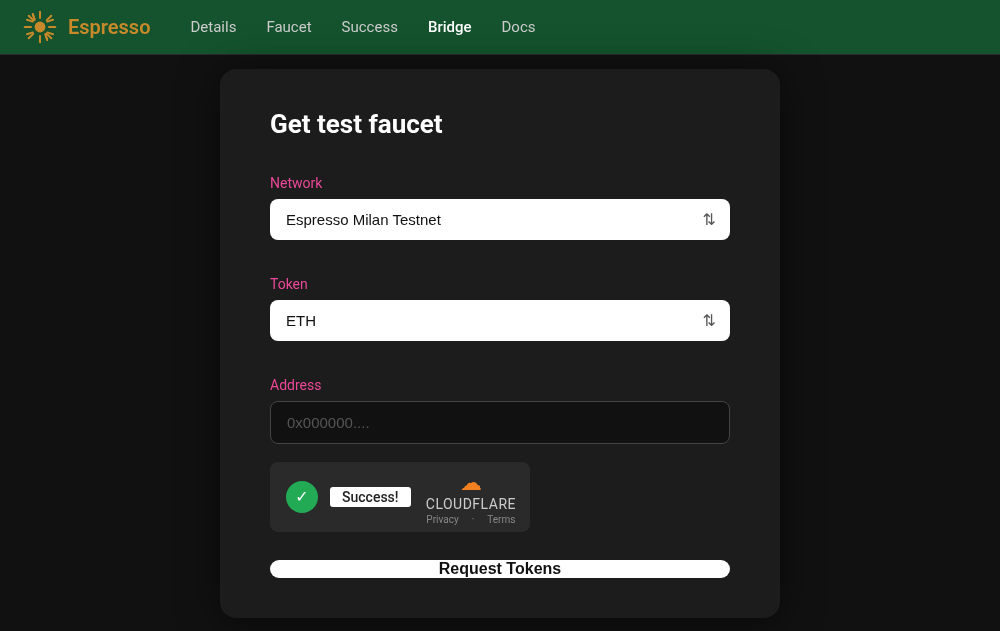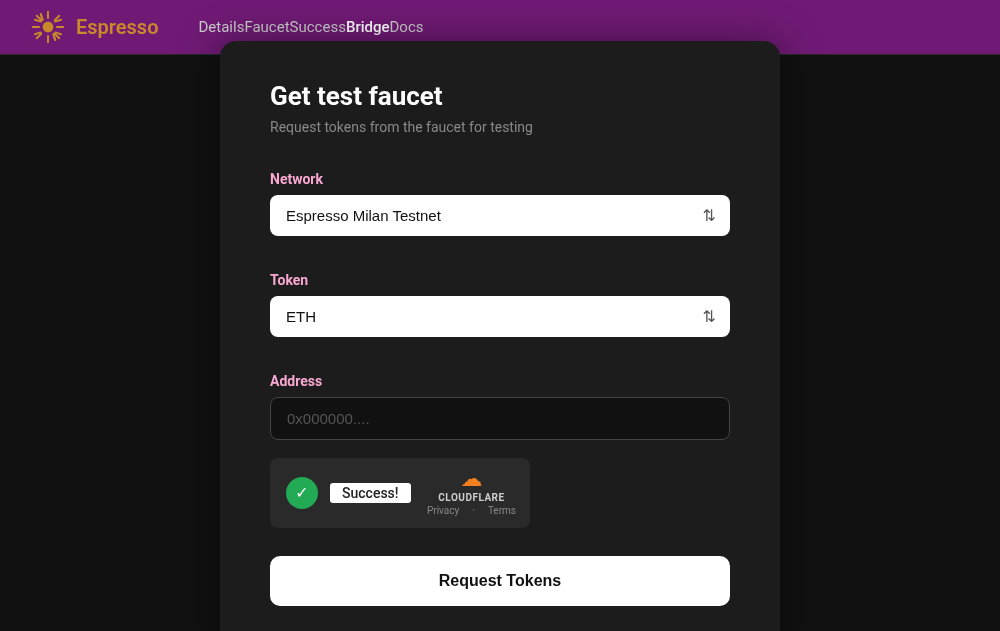--- a/index.html
+++ b/index.html
@@ -13,24 +13,24 @@
       height: 631px;
       background-color: #111111;
       font-family: -apple-system, BlinkMacSystemFont, 'Segoe UI', Roboto, sans-serif;
       overflow: hidden;
     }
 
     
     .navbar {
       width: 100%;
       height: 55px;
-      background-color: #701a75;
-      display: flex;
-      align-items: center;
-      padding: 0 30px;
+      background-color: #14532d;
+      display: flex;
+      align-items: center;
+      padding: 0 22px;
       border-bottom: 1px solid #2a2a2a;
     }
 
     .logo-area {
       display: flex;
       align-items: center;
       gap: 10px;
       margin-right: 40px;
     }
 
@@ -40,20 +40,21 @@
     }
 
     .logo-text {
       color: #c8892a;
       font-size: 20px;
       font-weight: 600;
     }
 
     .nav-links {
       display: flex;
+      gap: 30px;
       align-items: center;
     }
 
     .nav-link {
       color: #cccccc;
       font-size: 15px;
       cursor: pointer;
       text-decoration: none;
     }
 
@@ -89,23 +90,23 @@
     }
 
     .card-subtitle {
       color: #888888;
       font-size: 14px;
       margin-bottom: 28px;
     }
 
     
     .field-label {
-      color: #f9a8d4;
+      color: #ec4899;
       font-size: 14px;
-      font-weight: 700;
+      font-weight: 400;
       margin-bottom: 8px;
       margin-top: 36px;
     }
 
     .field-label:first-of-type {
       margin-top: 0;
     }
 
     .select-wrapper {
       position: relative;
@@ -196,22 +197,22 @@
     }
 
     .cloudflare-cloud {
       color: #f38020;
       font-size: 22px;
       line-height: 1;
     }
 
     .cloudflare-text {
       color: #cccccc;
-      font-size: 10px;
-      font-weight: 700;
+      font-size: 14px;
+      font-weight: 400;
       letter-spacing: 0.5px;
     }
 
     .cloudflare-links {
       color: #888888;
       font-size: 10px;
       display: flex;
       gap: 13px;
     }
 
@@ -220,21 +221,20 @@
     }
 
     
     .request-btn {
       width: 100%;
       margin-top: 28px;
       background-color: #ffffff;
       color: #111111;
       border: none;
       border-radius: 10px;
-      padding: 16px;
       font-size: 16px;
       font-weight: 600;
       cursor: pointer;
       transition: background 0.2s;
     }
   </style>
 </head>
 <body>
 
 <nav class="navbar">
@@ -270,21 +270,20 @@
     <a class="nav-link">Success</a>
     <a class="nav-link active">Bridge</a>
     <a class="nav-link">Docs</a>
   </div>
 </nav>
 
 <main class="main-content">
   <div class="card">
 
     <div class="card-title">Get test faucet</div>
-    <div class="card-subtitle">Request tokens from the faucet for testing</div>
 
     
     <div class="field-label">Network</div>
     <div class="select-wrapper">
       <select class="select-field">
         <option>Espresso Milan Testnet</option>
       </select>
       <span class="select-arrows">⇅</span>
     </div>
 

